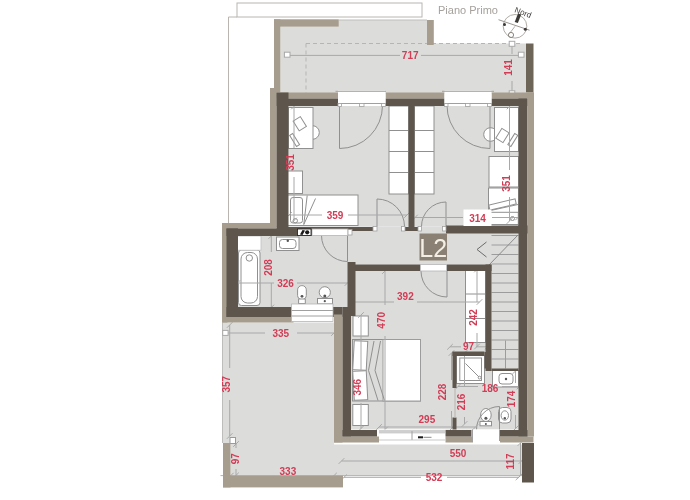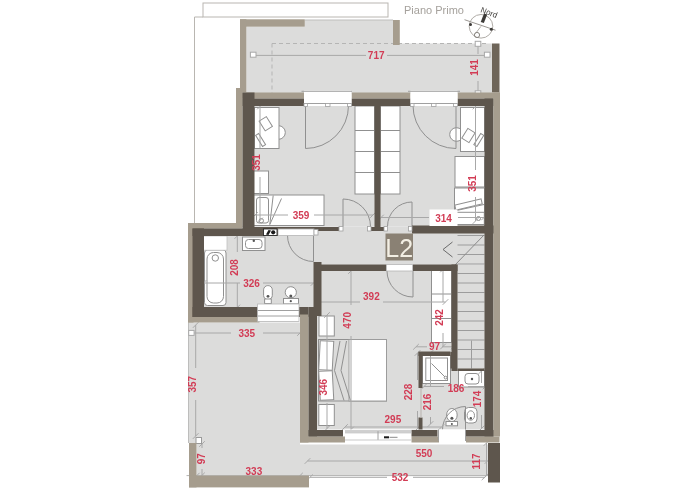--- a/index.html
+++ b/index.html
@@ -1,16 +1,16 @@
 <!DOCTYPE html>
 <html><head>
 <meta charset="utf-8">
 <style>
   html,body{margin:0;padding:0;background:#ffffff;}
-  #plan{width:562px;height:500px;position:relative;font-family:"Liberation Sans", sans-serif;}
+  #plan{width:562px;height:500px;position:relative;font-family:"Liberation Sans", sans-serif;margin-left:34px;}
   svg{display:block;}
   text{font-family:"Liberation Sans", sans-serif;}
   .dim{fill:#d23c55;font-size:10px;font-weight:bold;}
   .furn{stroke:#909090;stroke-width:1;fill:#ffffff;}
   .furnl{stroke:#909090;stroke-width:1;fill:none;}
 </style>
 </head>
 <body>
 <div id="plan">
 <svg width="690" height="500" viewBox="0 0 690 500">

